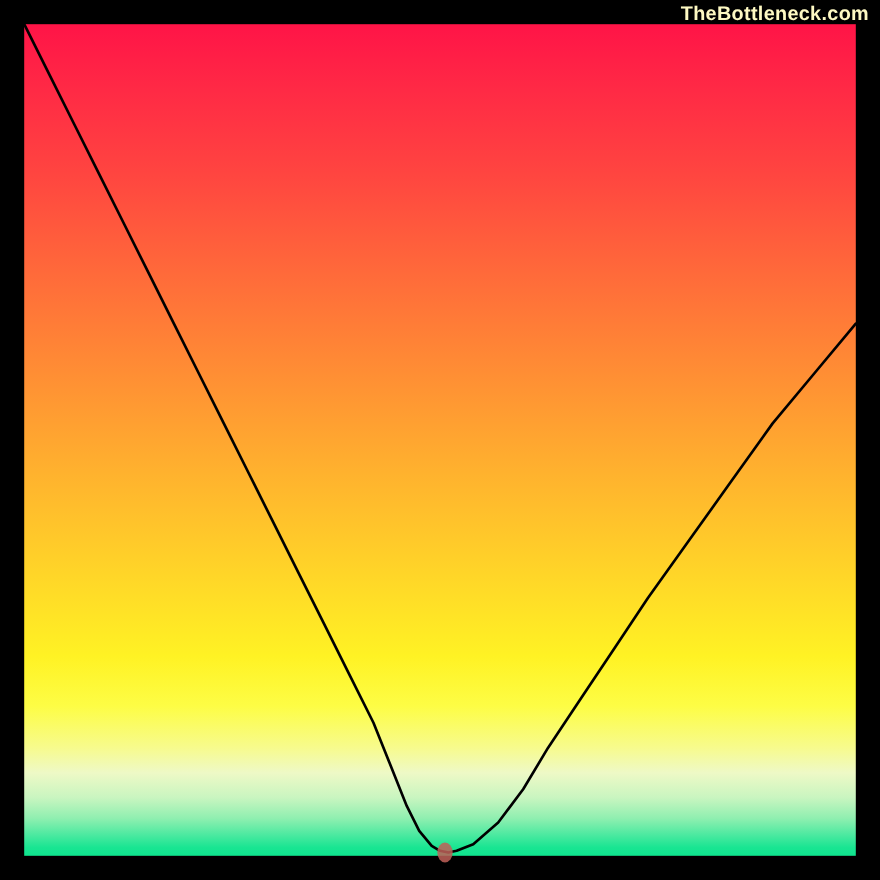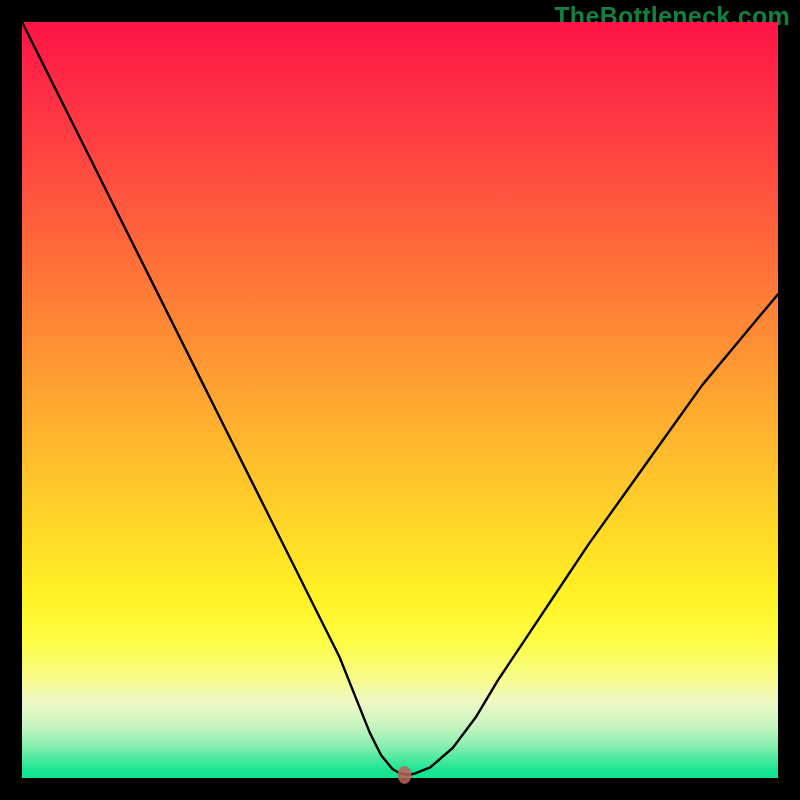--- a/index.html
+++ b/index.html
@@ -40,22 +40,22 @@
       #8fefb0 95.5%,
       #4be9a0 97.5%,
       #19e592 99%,
       #0fe48e 100%
     );
   }
   .watermark {
     position: absolute;
     top: 2px;
     right: 10px;
-    color: #15803d;
-    font-size: 25px;
+    color: #fef9c3;
+    font-size: 18px;
     font-weight: 600;
     letter-spacing: 0.3px;
     user-select: none;
   }
   svg.curve {
     position: absolute;
     top: 0; left: 0;
     width: 756px; height: 756px;
     overflow: visible;
   }

